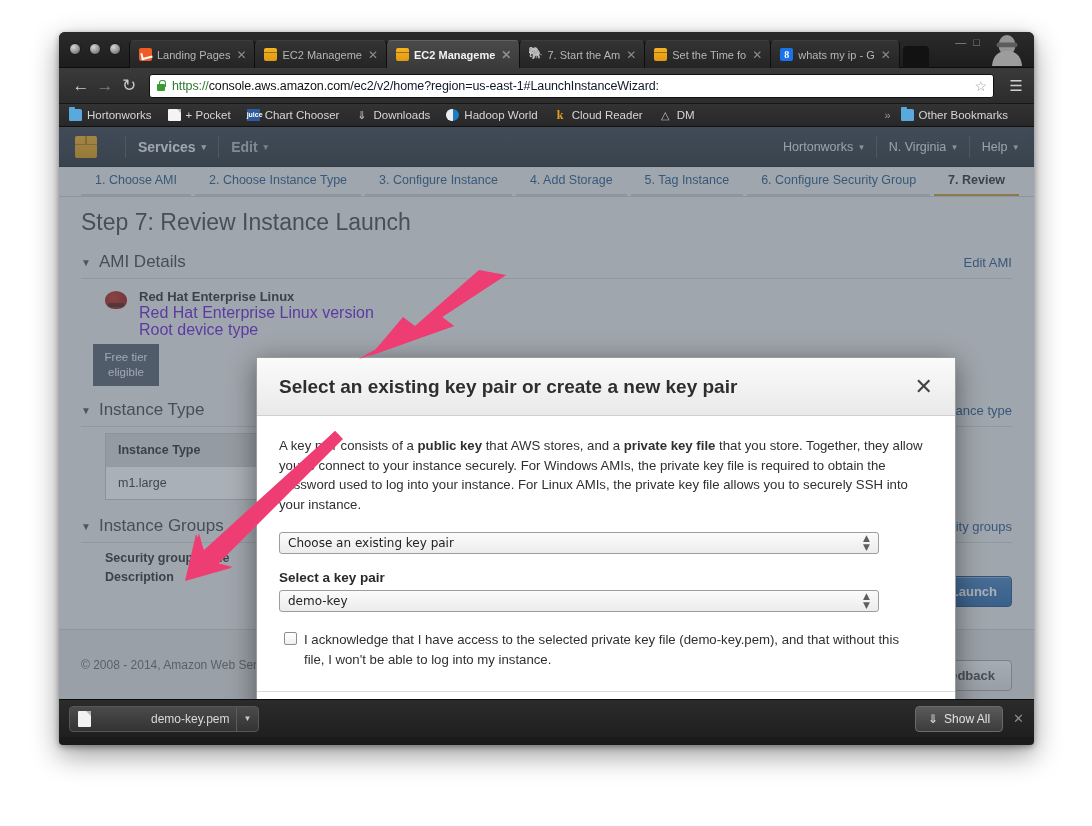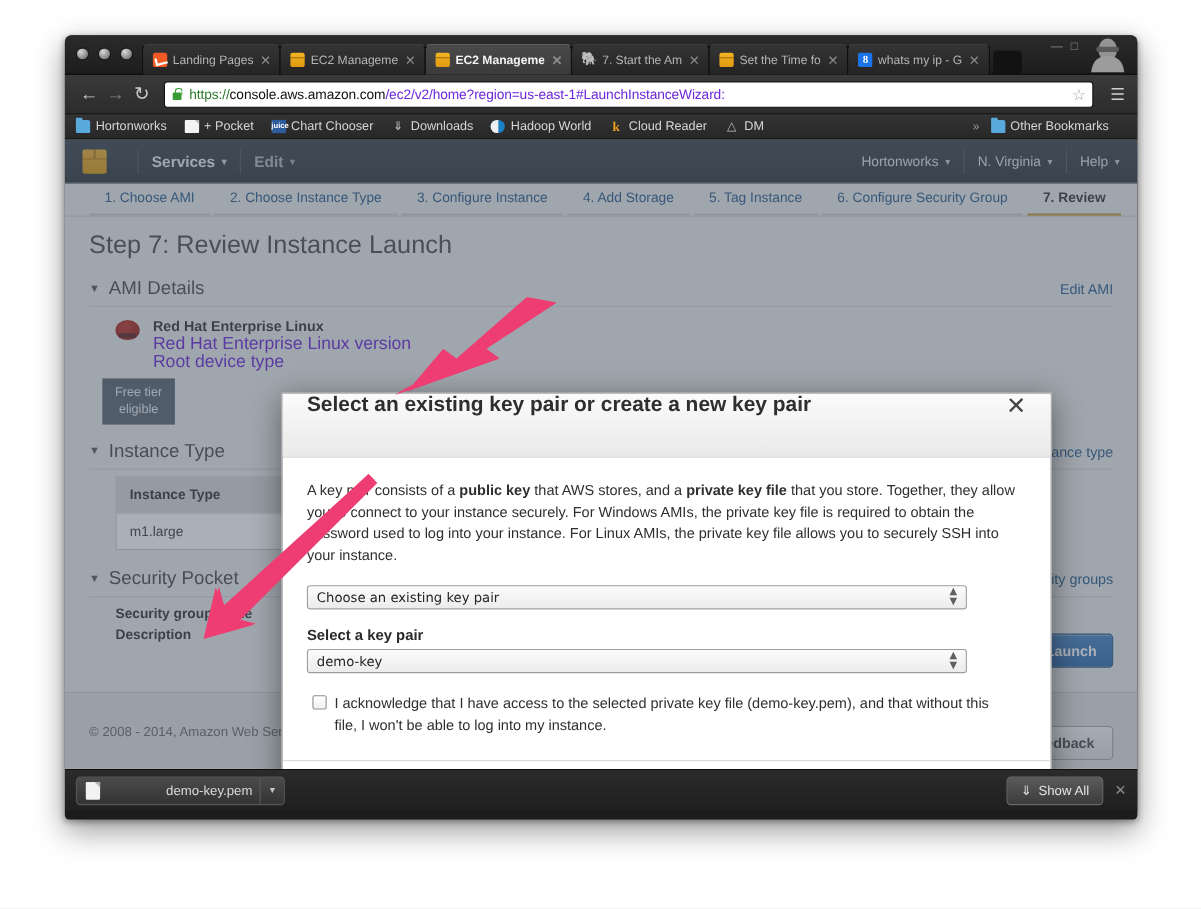--- a/index.html
+++ b/index.html
@@ -152,21 +152,21 @@
     content:""; position:absolute; left:1px; top:4px; width:8px; height:7px;
     background:#3a9b35; border-radius:1px;
   }
   .lock::after {
     content:""; position:absolute; left:2.5px; top:0px; width:5px; height:6px;
     border:1.5px solid #3a9b35; border-bottom:none; border-radius:3px 3px 0 0;
   }
   .urltext { font-size: 12.5px; color: #222; white-space: nowrap; letter-spacing:-.1px;}
   .urltext .scheme { color: #2d7a2d; }
   .urltext .host { color: #111; }
-  .urltext .path { color: #6d28d9; }
+  .urltext .path { color: #0f172a; }
   .star { color: #9a9a9a; font-size: 14px; margin-left: auto; padding-left: 8px;}
   .hamburger {
     width: 16px; margin-left: 6px; color:#cfcfcf; font-size:15px; text-align:center;
   }
 
   
   .bookmarks {
     height: 23px;
     background: linear-gradient(#333333, #282828);
     display: flex; align-items: center;
@@ -299,21 +299,21 @@
     position:absolute; z-index:60;
     left:197px; top:230px; width:700px;
     background:#ffffff;
     border:1px solid #9a9a9a;
     box-shadow:0 6px 26px rgba(0,0,0,.45);
   }
   .modal-head {
     height:58px;
     background:linear-gradient(#fbfbfb,#e9e9e9);
     border-bottom:1px solid #cfcfcf;
-    display:flex; padding:0 22px;
+    display:flex; align-items:center; padding:0 22px;
   }
   .modal-title { font-size:19px; font-weight:bold; color:#2e2e2e;}
   .modal-close { margin-left:auto; font-size:22px; color:#444; line-height:1; }
   .modal-body { padding: 20px 22px 0 22px; }
   .modal-body p {
     font-size:13.2px; color:#2f2f2f; line-height:19.5px;
   }
   .modal-body p b { font-weight:bold; }
   .field-row { margin-top: 18px; }
   .select {
@@ -554,21 +554,21 @@
               <div>Network Performance</div>
             </div>
             <div class="td">
               <div style="width:300px">m1.large</div>
               <div>Moderate</div>
             </div>
           </div>
 
           <div class="section-h" style="margin-top:16px">
             <span class="tri">▼</span>
-            <span>Security Pocket</span>
+            <span>Instance Groups</span>
             <span class="edit-link">Edit security groups</span>
           </div>
           <div class="hr"></div>
           <div class="sg-label">Security group name</div>
           <div class="sg-label">Description</div>
         </div>
 
         <div class="footer-actions">
           <span class="lnk-cancel">Cancel</span>
           <span class="btn">Previous</span>

